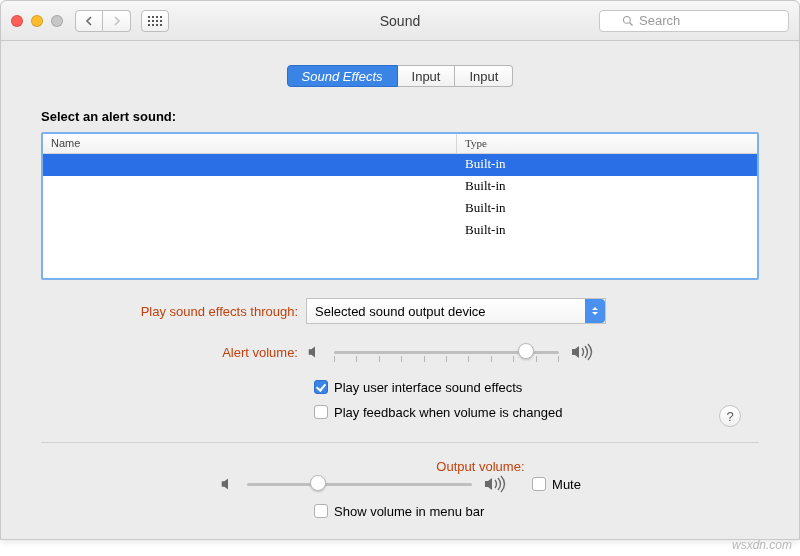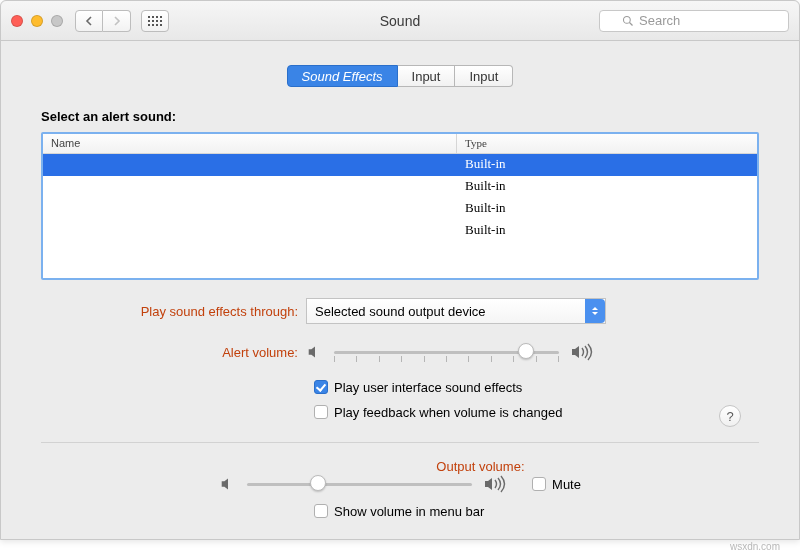--- a/index.html
+++ b/index.html
@@ -118,21 +118,21 @@
     .cb.checked::after{content:"";width:4px;height:7px;border:solid #fff;border-width:0 2px 2px 0;transform:rotate(40deg);margin-bottom:2px;}
     
     .divider{border-top:1px solid #d2d2d2;margin:22px 0 16px 0;}
     .mute{display:flex;align-items:center;margin-left:12px;}
     .help-btn{
       position:absolute;right:18px;width:22px;height:22px;border-radius:50%;
       border:1px solid #c5c5c5;background:linear-gradient(#fff,#f0f0f0);
       color:#5a5a5a;display:flex;align-items:center;justify-content:center;font-size:13px;
     }
     .footer{position:relative;}
-    .watermark{position:absolute;right:20px;bottom:4px;font-size:10px;color:#b8b8b8;font-family:Arial;}
+    .watermark{position:absolute;right:8px;bottom:4px;font-size:12px;color:#b8b8b8;font-family:Arial;font-style:italic;}
   </style>
 </head>
 <body>
 
 <div class="window">
 
   <div class="titlebar">
     <div class="traffic">
       <div class="dot red"></div>
       <div class="dot yellow"></div>

